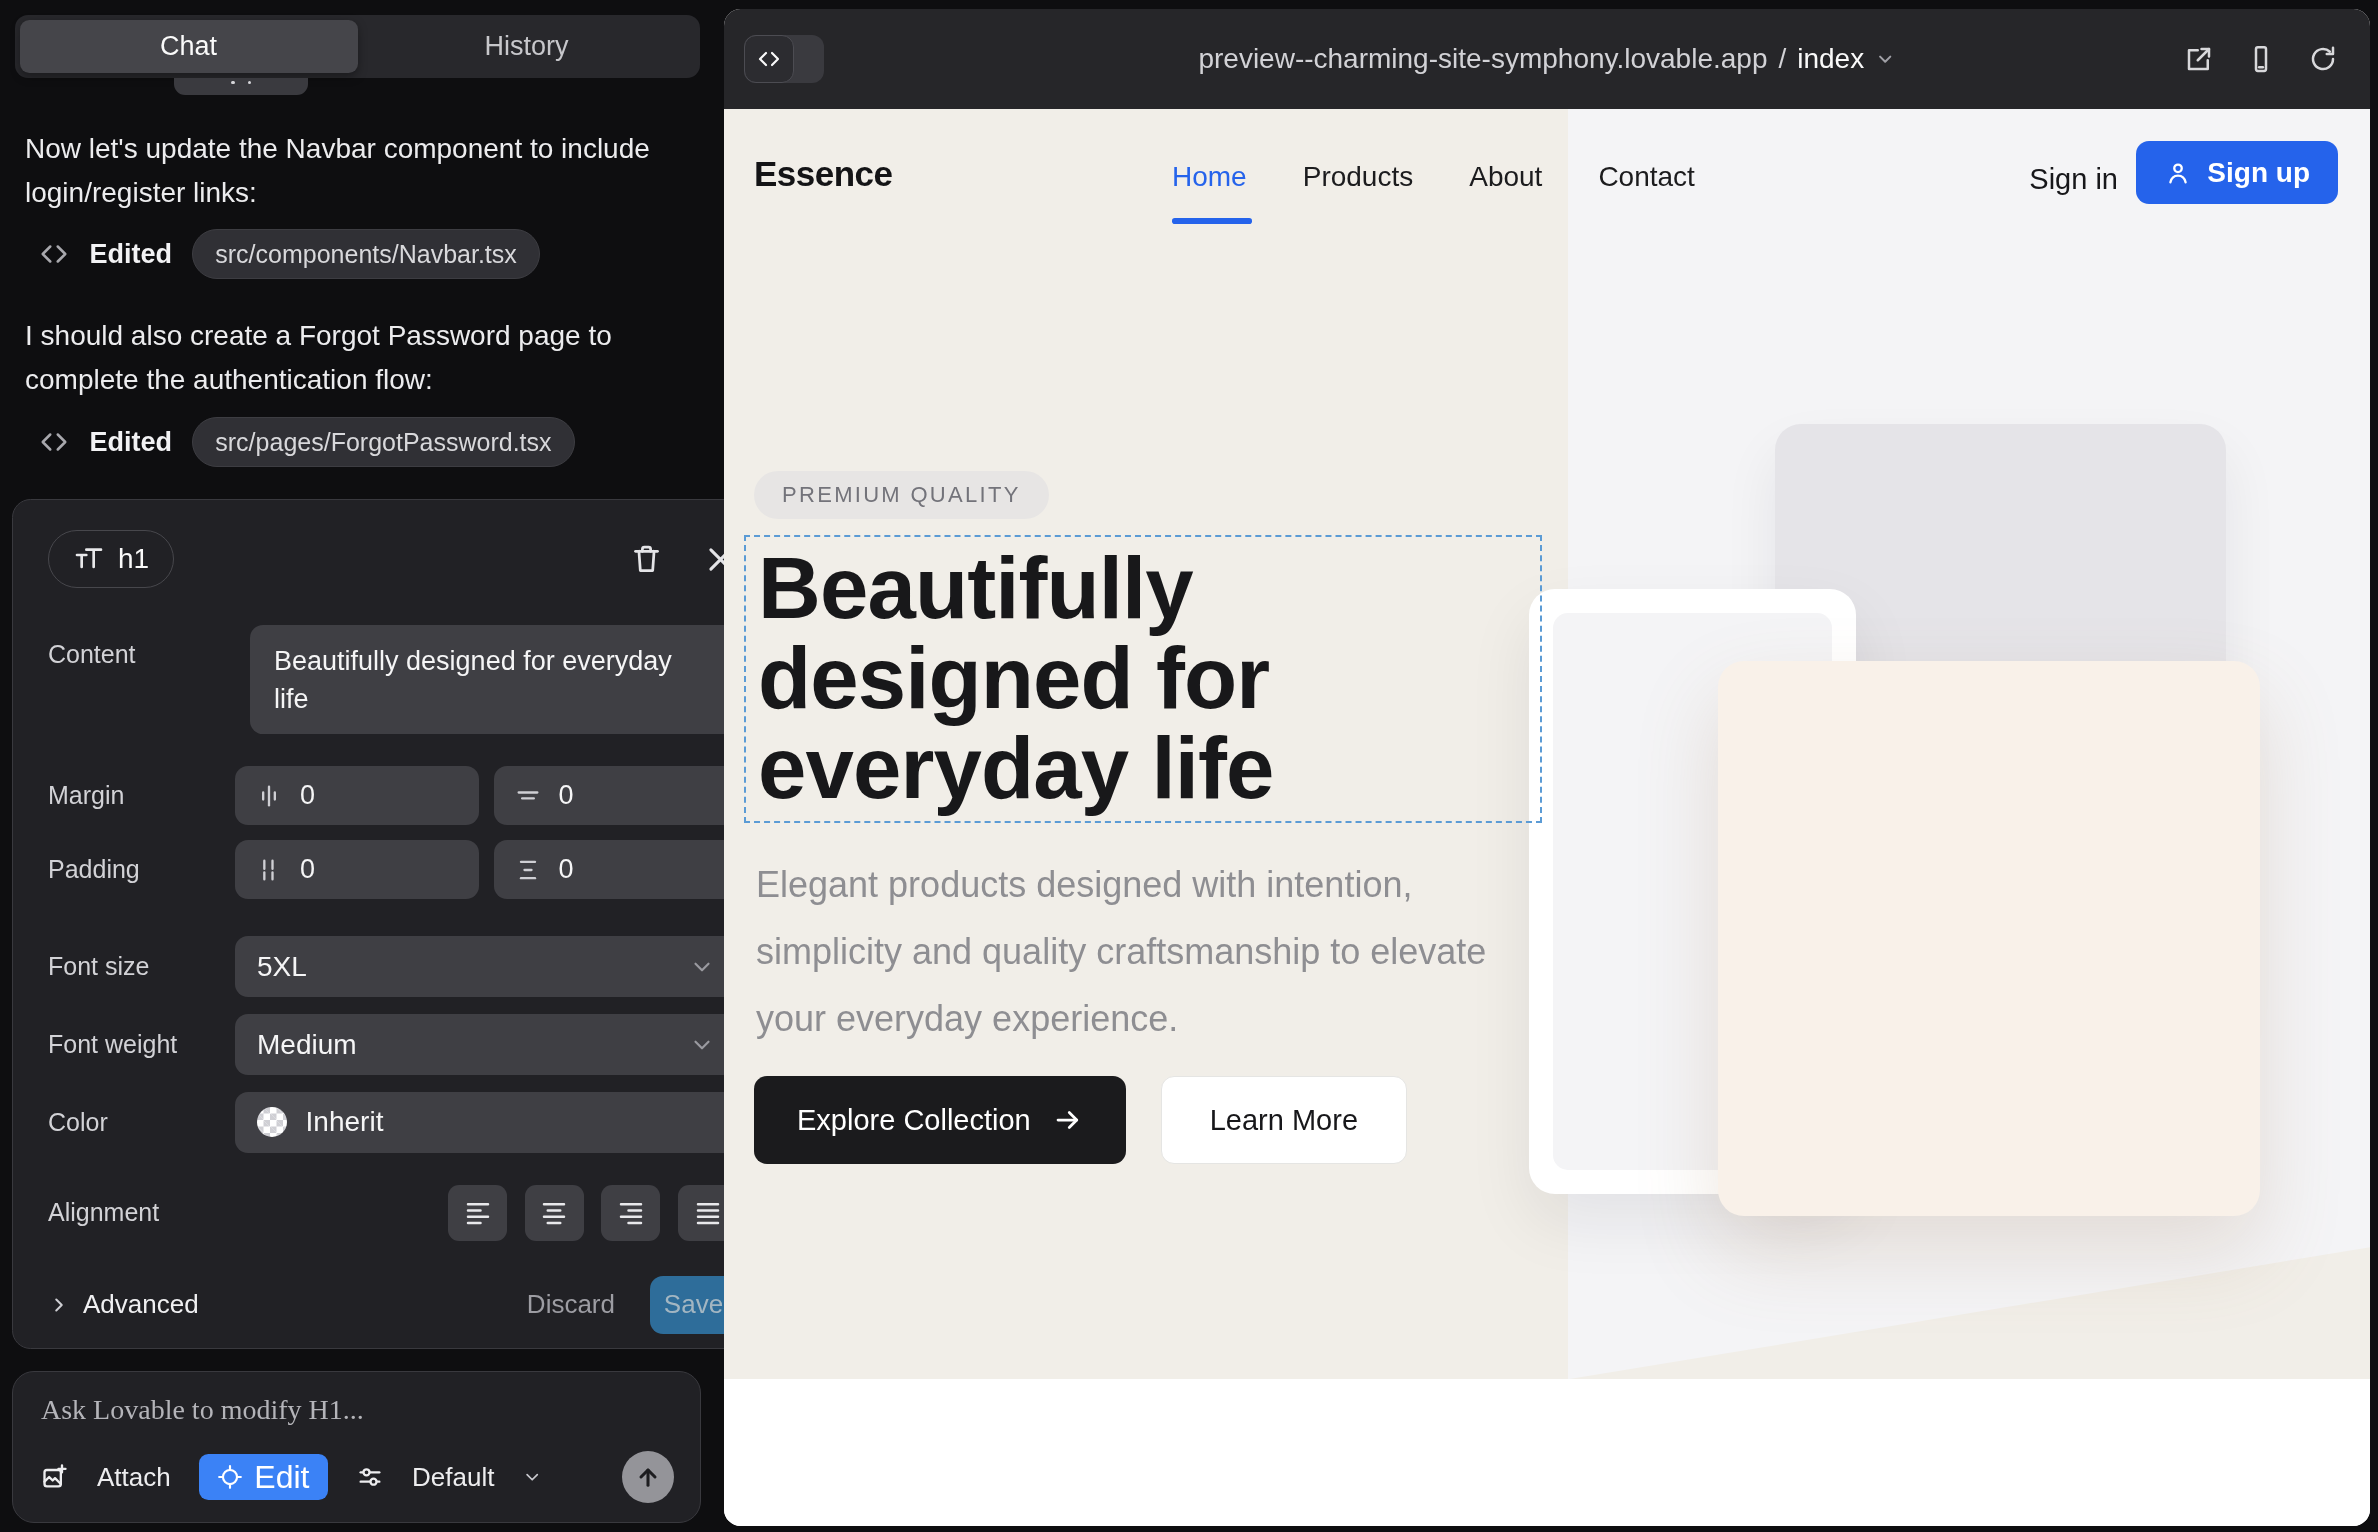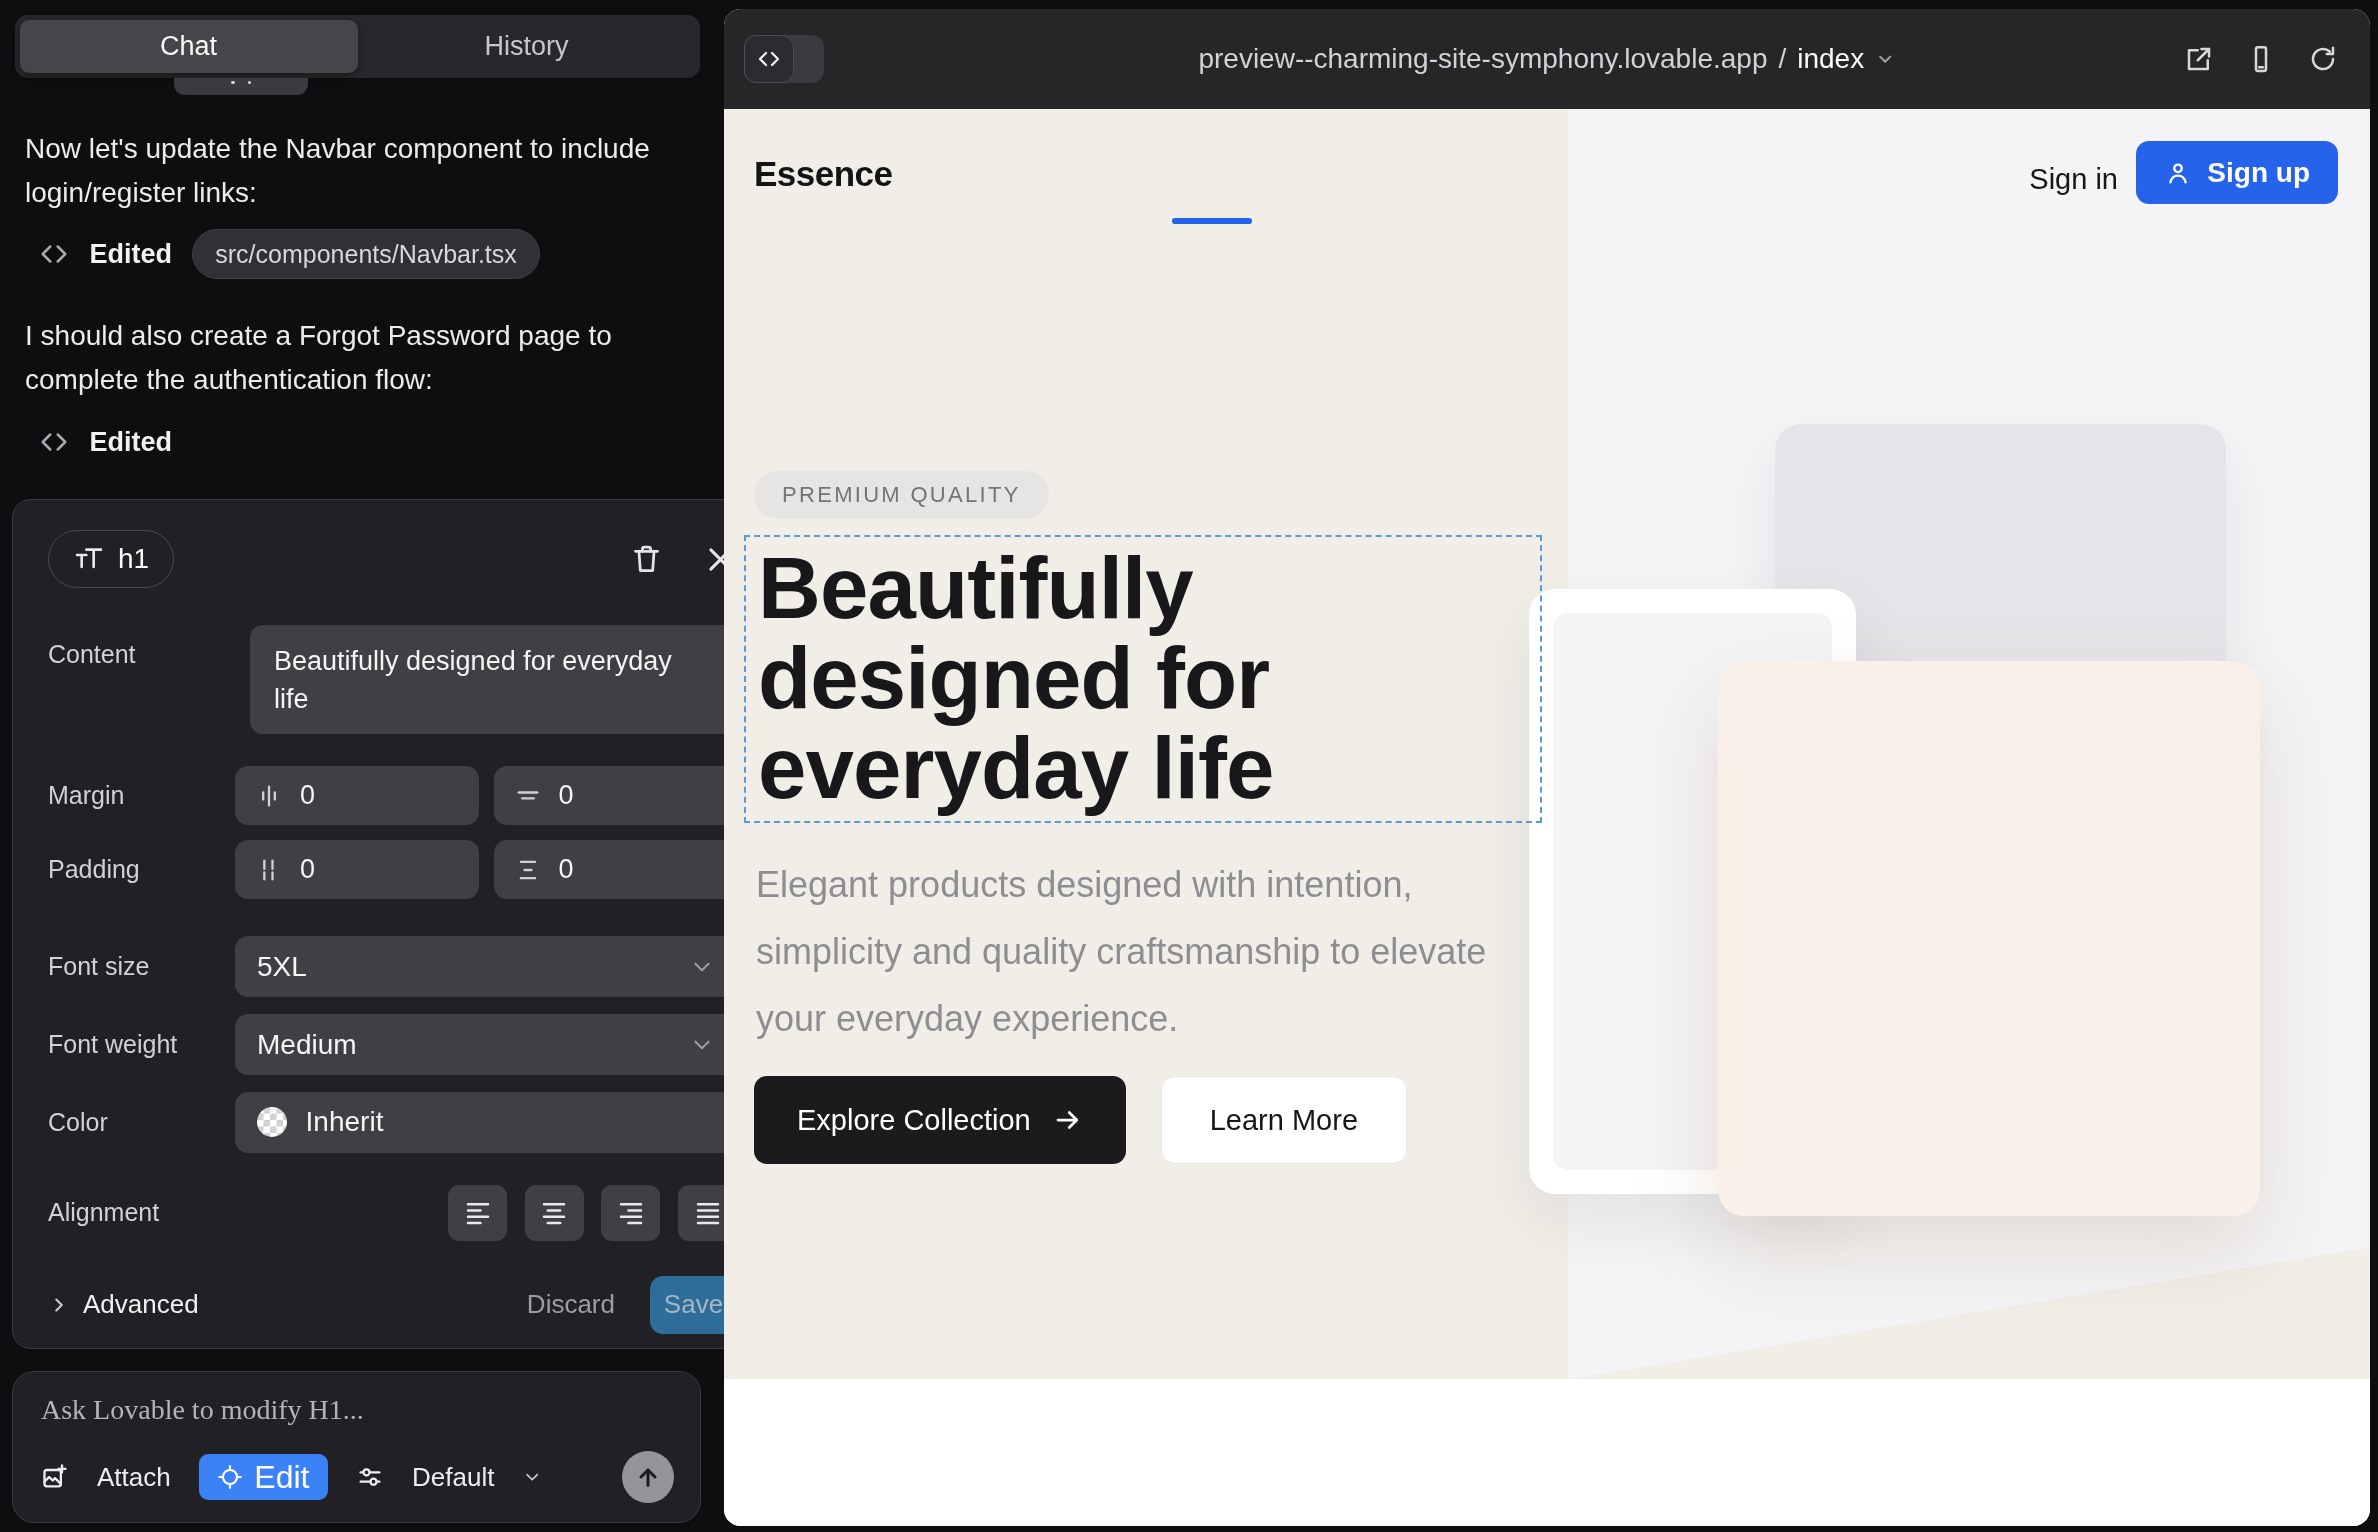--- a/index.html
+++ b/index.html
@@ -251,20 +251,21 @@
     <div class="chat-msg msg2">I should also create a Forgot Password page to complete the authentication flow:</div>
 
     <div class="edited-row edited2">
       <span class="code-ic">
         <svg viewBox="0 0 24 24" fill="none" stroke="currentColor" stroke-width="2" stroke-linecap="round" stroke-linejoin="round" width="100%" height="100%">
             <polyline points="9 6 3 12 9 18"></polyline>
             <polyline points="15 6 21 12 15 18"></polyline>
           </svg>
       </span>
       <span class="edited-label">Edited</span>
+      <span class="file-chip">src/pages/ForgotPassword.tsx</span>
     </div>
 
     <div class="editor-card">
 
       <div class="ed-header">
         <div class="tag-pill">
           <svg viewBox="0 0 24 24" fill="none" stroke="currentColor" stroke-width="2" stroke-linecap="round">
               <path d="M3 9h7M6.5 9v9"></path>
               <path d="M10 5h11M15.5 5v13"></path>
             </svg>
@@ -495,20 +496,26 @@
       <div class="bg-wedge"></div>
 
       <div class="card-gray"></div>
       <div class="card-white">
           <div class="inner"></div>
         </div>
       <div class="card-cream"></div>
 
       <div class="site-nav">
         <div class="brand">Essence</div>
+        <div class="nav-links">
+          <span class="nav-link active">Home</span>
+          <span class="nav-link">Products</span>
+          <span class="nav-link">About</span>
+          <span class="nav-link">Contact</span>
+        </div>
         <div class="home-underline"></div>
         <span class="sign-in">Sign in</span>
         <button class="signup-btn">
           <svg viewBox="0 0 24 24" fill="none" stroke="currentColor" stroke-width="2" stroke-linecap="round" stroke-linejoin="round">
               <circle cx="12" cy="8" r="3.2"></circle>
               <path d="M5.5 20c.8-3.8 3-5.8 6.5-5.8s5.7 2 6.5 5.8"></path>
             </svg>
           <span>Sign up</span>
         </button>
       </div>

